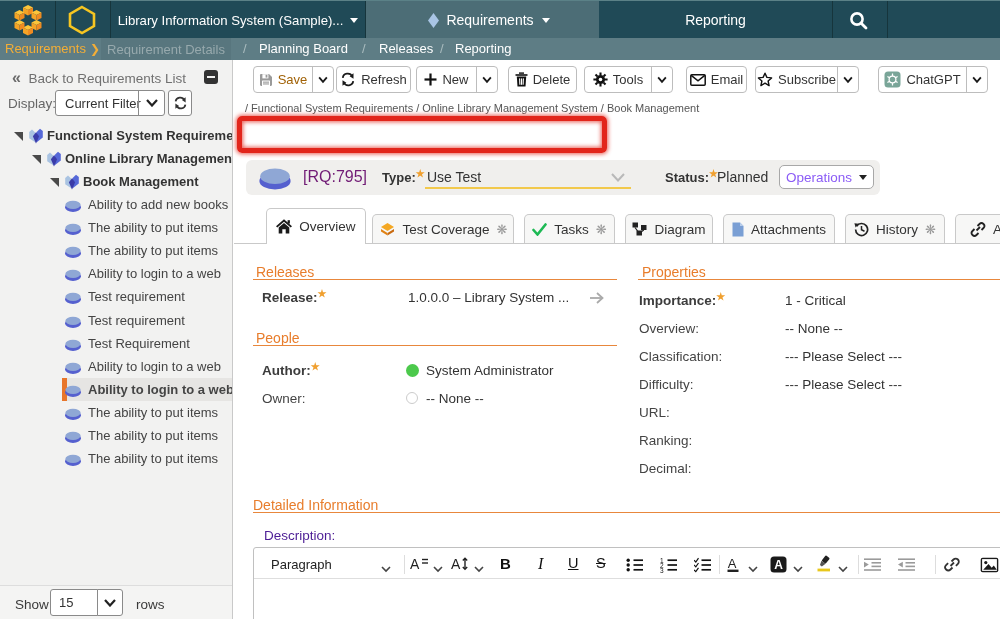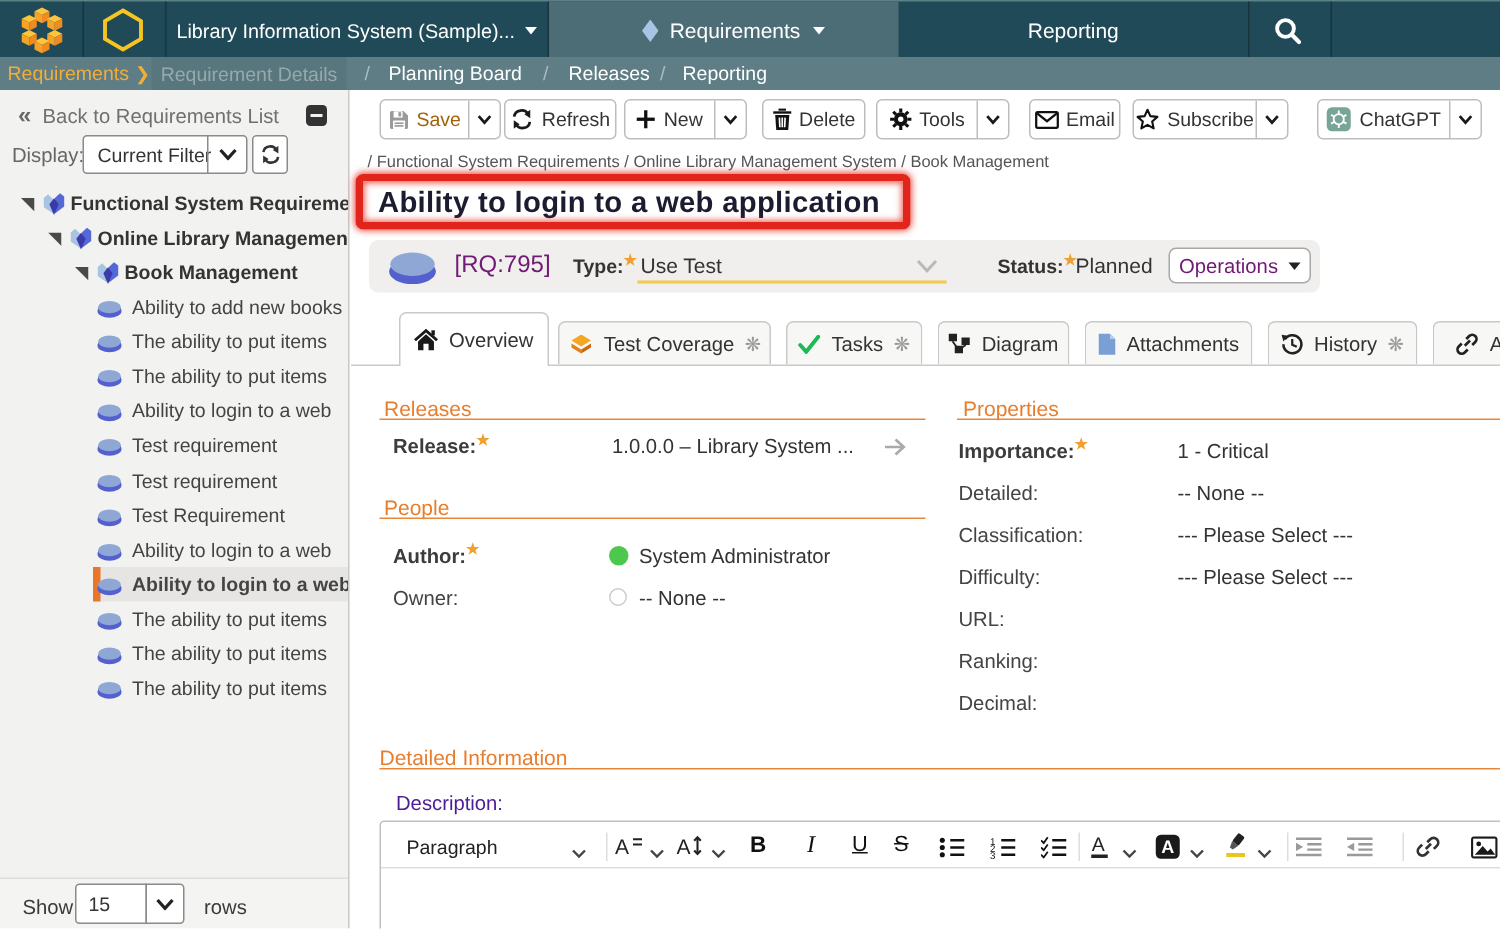--- a/index.html
+++ b/index.html
@@ -349,37 +349,36 @@
               </g>
             </svg>ChatGPT</span>
           <span class="seg" style="width:21px">
             <svg class="chev" viewBox="0 0 13 9" width="12" height="9">
               <polyline points="1.5,1.2 6.5,6.8 11.5,1.2" fill="none" stroke="#1a1a1a" stroke-width="2.4"></polyline>
             </svg>
           </span>
         </div>
     </div>
     <div id="pathrow">/ Functional System Requirements / Online Library Management System / Book Management</div>
-    <div id="titletxt">Ability to login to a web application</div>
     <div id="titlebox"></div>
     <div id="greybar">
       <svg width="36" height="26" viewBox="0 0 18 13" style="position:absolute;left:11px;top:5px">
           <ellipse cx="9" cy="8" rx="7.8" ry="4.2" fill="#5560cf"></ellipse>
           <ellipse cx="9" cy="5.6" rx="7.4" ry="3.9" fill="#8fa7d5"></ellipse>
         </svg>
       <span style="position:absolute;left:57px;top:8px;font-size:16px;color:#701a75">[RQ:795]</span>
       <span style="position:absolute;left:136px;top:10px;font-size:13px;font-weight:bold;color:#333">Type:<span class="ast">★</span></span>
       <span style="position:absolute;left:181px;top:9px;font-size:14px;color:#333">Use Test</span>
       <div style="position:absolute;left:179px;top:27px;width:206px;height:2px;background:#f2c94c"></div>
       <svg width="14" height="9" viewBox="0 0 14 9" style="position:absolute;left:365px;top:13px">
           <polyline points="1,1 7,7.5 13,1" fill="none" stroke="#b9b9b9" stroke-width="2"></polyline>
         </svg>
       <span style="position:absolute;left:419px;top:10px;font-size:13px;font-weight:bold;color:#333">Status:<span class="ast">★</span></span>
       <span style="position:absolute;left:471px;top:9px;font-size:14px;color:#333">Planned</span>
-      <div style="position:absolute;left:533px;top:5px;width:95px;height:24px;background:#fff;border:1px solid #a8a8a8;border-radius:5px;display:flex;align-items:center;justify-content:center;font-size:13.5px;color:#701a75;gap:7px">Operations<span class="caret" style="border-top-color:#222;margin-left:0"></span></div>
+      <div style="position:absolute;left:533px;top:5px;width:95px;height:24px;background:#fff;border:1px solid #a8a8a8;border-radius:5px;display:flex;align-items:center;justify-content:center;font-size:13.5px;color:#8b5cf6;gap:7px">Operations<span class="caret" style="border-top-color:#222;margin-left:0"></span></div>
     </div>
     <div id="tabs">
       <div class="tab active" style="position:absolute;left:12px;top:148px;width:100px">
           <svg width="16" height="15" viewBox="0 0 16 15">
             <rect x="11.6" y="1.2" width="2.3" height="3.4" fill="#1a1a1a"></rect>
             <polygon points="8,0.2 16,7.2 14.7,8.5 8,2.7 1.3,8.5 0,7.2" fill="#1a1a1a"></polygon>
             <path d="M2.7 8.6 L8 3.9 L13.3 8.6 V14.5 H9.7 V10.2 H6.3 V14.5 H2.7 Z" fill="#1a1a1a"></path>
           </svg>
           <span>Overview</span>
         </div>
@@ -450,21 +449,21 @@
     <div class="flabel" style="left:28px;top:303px">Author:<span class="ast">★</span></div>
     <div style="position:absolute;left:172px;top:304px;width:13px;height:13px;border-radius:50%;background:#4cc94c"></div>
     <div class="fval" style="left:192px;top:303px">System Administrator</div>
     <div class="flabel n" style="left:28px;top:331px">Owner:</div>
     <div style="position:absolute;left:172px;top:332px;width:12px;height:12px;border-radius:50%;background:#fff;border:1px solid #ccc"></div>
     <div class="fval" style="left:192px;top:331px">-- None --</div>
     <div class="sechead" style="left:408px;top:204px">Properties</div>
     <div class="secline" style="left:404px;top:219px;width:362px"></div>
     <div class="flabel" style="left:405px;top:233px">Importance:<span class="ast">★</span></div>
     <div class="fval" style="left:551px;top:233px">1 - Critical</div>
-    <div class="flabel n" style="left:405px;top:261px">Detailed:</div>
+    <div class="flabel n" style="left:405px;top:261px">Overview:</div>
     <div class="fval" style="left:551px;top:261px">-- None --</div>
     <div class="flabel n" style="left:405px;top:289px">Classification:</div>
     <div class="fval" style="left:551px;top:289px">--- Please Select ---</div>
     <div class="flabel n" style="left:405px;top:317px">Difficulty:</div>
     <div class="fval" style="left:551px;top:317px">--- Please Select ---</div>
     <div class="flabel n" style="left:405px;top:345px">URL:</div>
     <div class="flabel n" style="left:405px;top:373px">Ranking:</div>
     <div class="flabel n" style="left:405px;top:401px">Decimal:</div>
     <div class="sechead" style="left:19px;top:437px">Detailed Information</div>
     <div class="secline" style="left:19px;top:452px;width:747px"></div>

